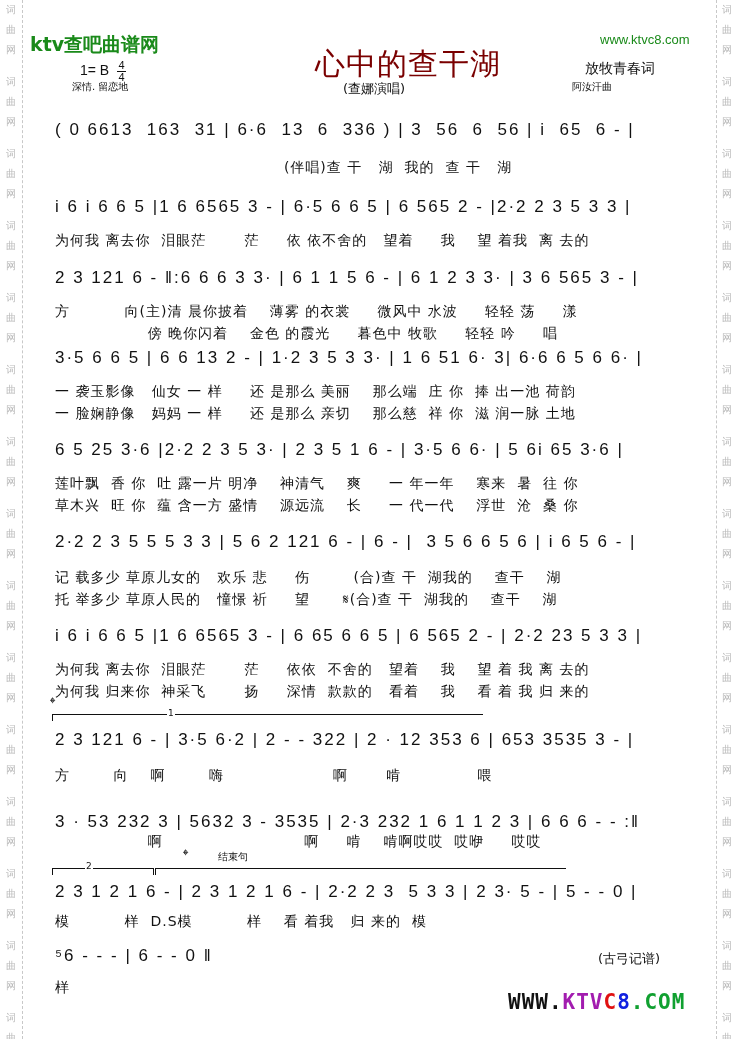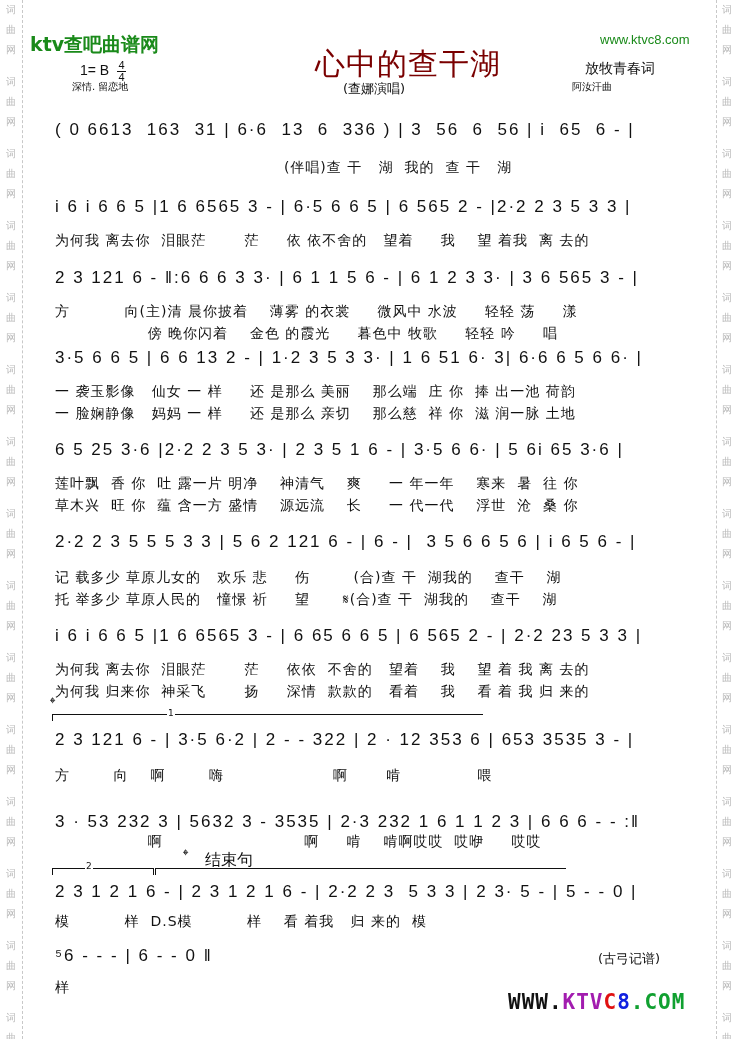--- a/index.html
+++ b/index.html
@@ -209,21 +209,21 @@
   <div class="ending-num" style="left:112px;top:10px">1</div>
   <div class="notes" style="top:32px">2 3 121 6 - | 3·5 6·2 | 2 - - 322 | 2 · 12 353 6 | 653 3535 3 - |</div>
   <div class="lyr" style="top:62px">方        向    啊        嗨                    啊       啃              喂</div>
 </div>
 <div class="row" style="top:796px">
   <div class="notes" style="top:16px">3 · 53 232 3 | 5632 3 - 3535 | 2·3 232 1 6 1 1 2 3 | 6 6 6 - - :‖</div>
   <div class="lyr" style="top:30px">                 啊                          啊     啃    啃啊哎哎  哎咿     哎哎</div>
 </div>
 <div class="row" style="top:848px">
   <div class="abs coda" style="left:128px;top:-2px">𝄌</div>
-  <div class="abs" style="left:150px;top:2px;font-size:16px">结束句</div>
+  <div class="abs" style="left:163px;top:2px;font-size:10px">结束句</div>
   <div class="ending-line" style="left:-3px;top:20px;width:100px;border-right:1px solid #111"></div>
   <div class="ending-num" style="left:30px;top:13px">2</div>
   <div class="ending-line" style="left:100px;top:20px;width:410px"></div>
   <div class="notes" style="top:34px">2 3 1 2 1 6 - | 2 3 1 2 1 6 - | 2·2 2 3  5 3 3 | 2 3· 5 - | 5 - - 0 |</div>
   <div class="lyr" style="top:58px">模          样  D.S模          样    看 着我   归 来的  模</div>
 </div>
 <div class="row" style="top:946px">
   <div class="notes" style="top:0">⁵6 - - - | 6 - - 0 ‖</div>
   <div class="lyr" style="top:26px">样</div>
 </div>

